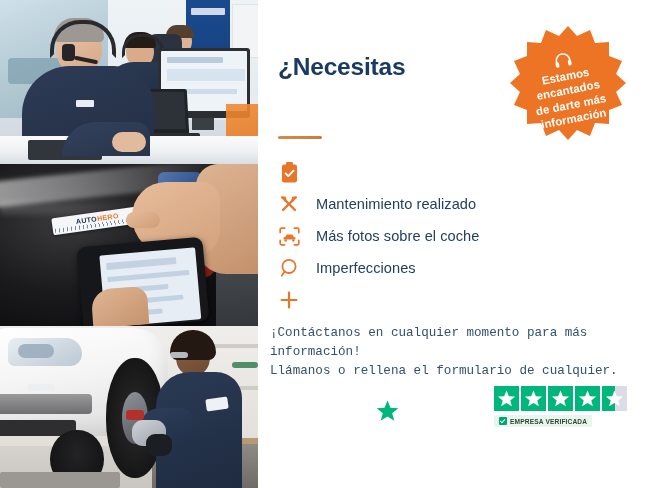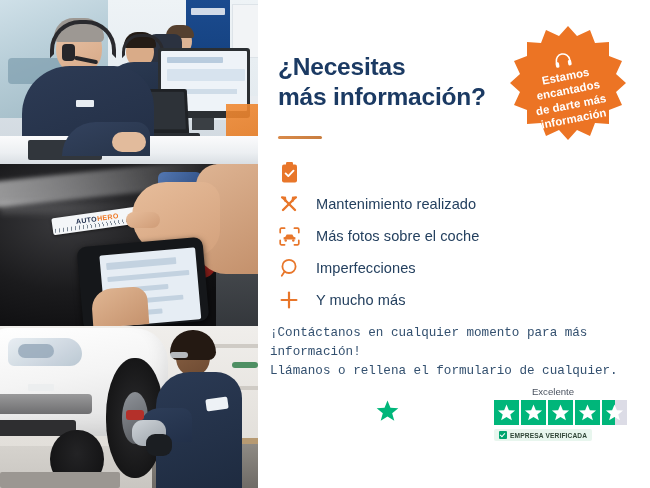--- a/index.html
+++ b/index.html
@@ -308,21 +308,20 @@
       <div class="mglove"></div>
       <div class="mglove2"></div>
     </div>
 
   </div>
 
   <div class="content">
 
     <div class="title">
       <div>¿Necesitas</div>
-      <div>más información?</div>
     </div>
     <div class="rule"></div>
 
     <div class="badge">
       <svg class="burst" viewBox="0 0 134 134">
         <path fill="#ec7424" d="M67 4 l9 10 13-6 5 13 14-1 0 14 13 5-6 13 10 9-10 9 6 13-13 5 0 14-14-1-5 13-13-6-9 10-9-10-13 6-5-13-14 1 0-14-13-5 6-13-10-9 10-9-6-13 13-5 0-14 14 1 5-13 13 6z"></path>
       </svg>
       <div class="txtwrap">
         <svg class="headset" viewBox="0 0 24 20">
           <path d="M3 13 v-2 a9 9 0 0 1 18 0 v2" fill="none" stroke="#fff" stroke-width="2.1" stroke-linecap="round"></path>
@@ -391,38 +390,36 @@
 
       <div class="item">
         <span class="ico">
           <svg width="20" height="20" viewBox="0 0 20 20">
             <g stroke="#e8762a" stroke-width="2.2" stroke-linecap="round">
               <path d="M10 2.6 V17.4"></path>
               <path d="M2.6 10 H17.4"></path>
             </g>
           </svg>
         </span>
-        <span class="lab">Y mucho más</span>
       </div>
 
     </div>
 
     <div class="para">
       <span>¡Contáctanos en cualquier momento para más información!</span>
       <span>Llámanos o rellena el formulario de cualquier.</span>
     </div>
 
     <div class="tp">
       <div class="logo">
         <svg class="star" viewBox="0 0 24 23">
           <path fill="#00b67a" d="M12 0.6 l3.1 7.6 8.2 .4 -6.4 5.2 2.2 7.9 -7.1-4.4 -7.1 4.4 2.2-7.9 -6.4-5.2 8.2-.4z"></path>
         </svg>
       </div>
       <div class="rate">
-        <div class="exc">Excelente</div>
         <div class="stars">
           <span class="sq">
               <svg width="19" height="19" viewBox="0 0 24 23">
                 <path fill="#fff" d="M12 1.4 l3 7.2 7.8 .4 -6 4.9 2 7.5 -6.8-4.2 -6.8 4.2 2-7.5 -6-4.9 7.8-.4z"></path>
               </svg>
             </span>
           <span class="sq">
               <svg width="19" height="19" viewBox="0 0 24 23">
                 <path fill="#fff" d="M12 1.4 l3 7.2 7.8 .4 -6 4.9 2 7.5 -6.8-4.2 -6.8 4.2 2-7.5 -6-4.9 7.8-.4z"></path>
               </svg>

